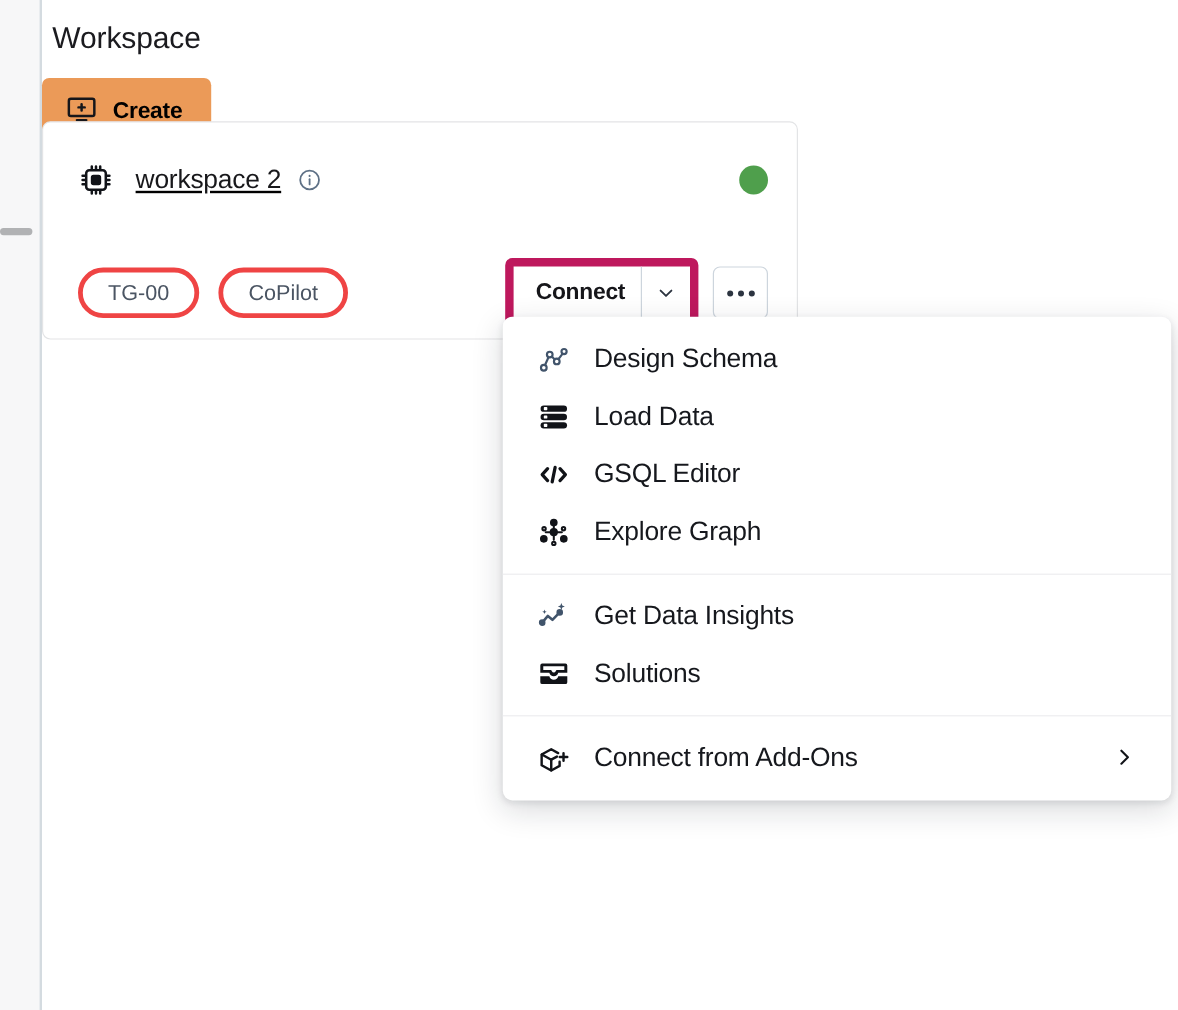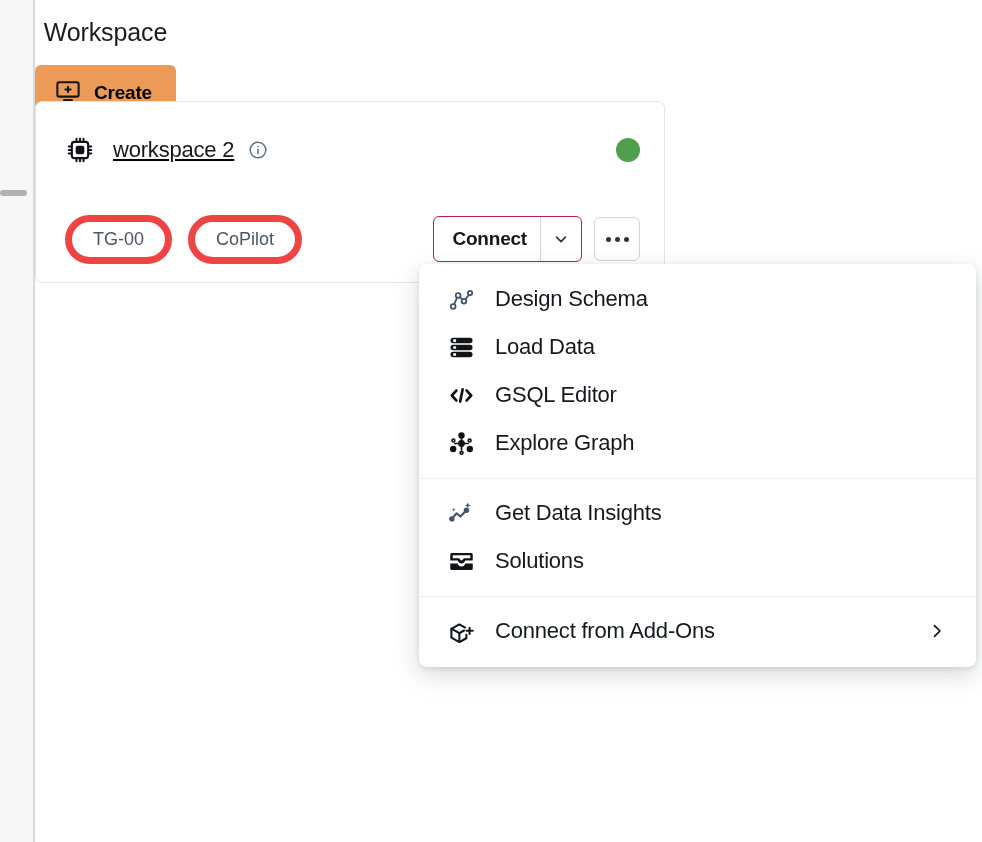--- a/index.html
+++ b/index.html
@@ -128,40 +128,40 @@
   }
   .ws-row-bottom {
     position: absolute;
     left: 29px;
     top: 113px;
     right: 24px;
     display: flex;
     align-items: center;
   }
   .tag-pill {
-    border: 7px solid #ef4444;
+    border: 4px solid #ef4444;
     border-radius: 999px;
     padding: 7px 21px;
     font-size: 18px;
     color: #4b5563;
     background: #ffffff;
     margin-right: 16px;
     line-height: 1.15;
     cursor: pointer;
   }
   .ws-actions {
     margin-left: auto;
     display: flex;
     align-items: center;
     gap: 12px;
   }
   .connect-split {
     display: inline-flex;
     align-items: stretch;
-    border: 1px solid #be185d;
+    border: 7px solid #be185d;
     border-radius: 6px;
     background: #ffffff;
     overflow: hidden;
     height: 44px;
   }
   .connect-main {
     display: inline-flex;
     align-items: center;
     padding: 0 13px 0 18px;
     font-size: 19px;

